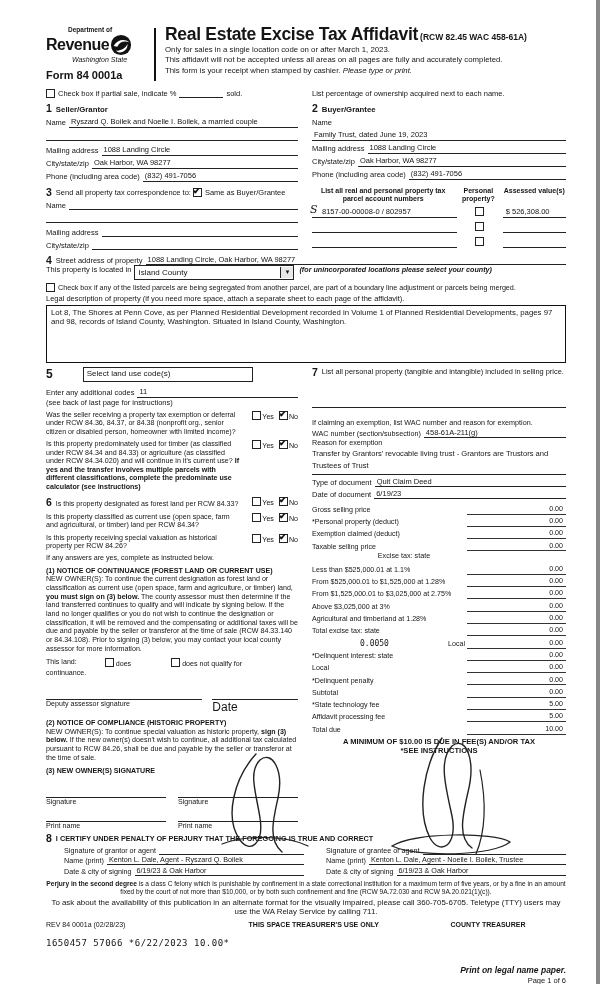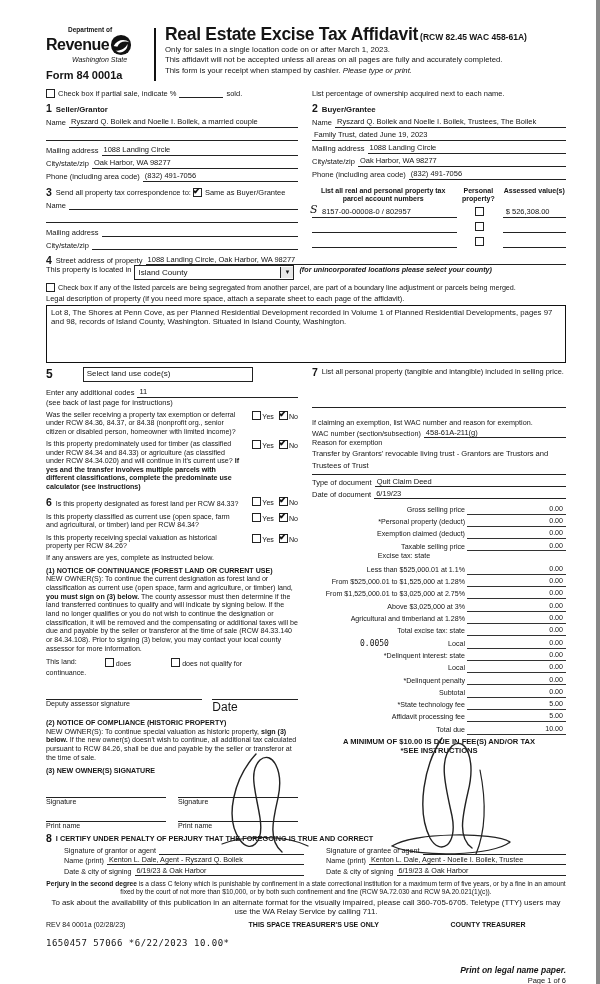--- a/index.html
+++ b/index.html
@@ -51,21 +51,21 @@
   .midrow{display:flex;margin-top:4px}
   .midleft{width:252px;flex:none}
   .midright{flex:1;padding-left:14px}
   .q{display:flex;margin-top:4px;font-size:7.1px;line-height:1.2}
   .qtext{flex:1}
   .para{font-size:7.1px;line-height:1.22;margin-top:3px}
   .ntitle{font-weight:bold;font-size:7.1px;margin-top:4px}
   .sline{border-bottom:1px solid #222;height:11px}
   
   .xrow{display:flex;align-items:flex-end;height:12.3px;font-size:7.1px}
-  .xlabel{flex:1;text-align:right;white-space:nowrap}
+  .xlabel{flex:1;text-align:left;white-space:nowrap}
   .xline{width:52px;border-bottom:1px solid #333;margin-left:2px;flex:none}
   .xval{width:44px;border-bottom:1px solid #333;text-align:right;padding-right:3px;flex:none}
   .xprefix{font-family:"DejaVu Sans Mono",monospace;font-size:8px;flex:none;margin-left:48px}
   .xsp{flex:1}
   .xhead{text-align:center;padding-right:70px;height:11px;font-size:7.2px}
   .minnote{font-weight:bold;text-align:center;font-size:7.6px;margin-top:2px;line-height:1.2}
   
   .fl8{display:flex;align-items:flex-end;min-height:10.5px;font-size:7.2px}
   
   .perj{font-size:6.6px;text-align:center;margin-top:4px;line-height:1.2}
@@ -139,21 +139,20 @@
         </div>
       <div class="fl">
           <span class="lbl">Phone (including area code)</span>
           <span class="val">(832) 491-7056</span>
         </div>
     </div>
     <div style="flex:1;padding-left:14px">
       <div style="margin-top:2px"><span class="secnum">2</span><span class="sechead">Buyer/Grantee</span></div>
       <div class="fl">
           <span class="lbl">Name</span>
-          <span class="val">Ryszard Q. Boilek and Noelle I. Boilek, Trustees, The Boilek</span>
         </div>
       <div class="fl">
           <span class="val">Family Trust, dated June 19, 2023</span>
         </div>
       <div class="fl" style="margin-top:1px">
           <span class="lbl">Mailing address</span>
           <span class="val">1088 Landing Circle</span>
         </div>
       <div class="fl">
           <span class="lbl">City/state/zip</span>

